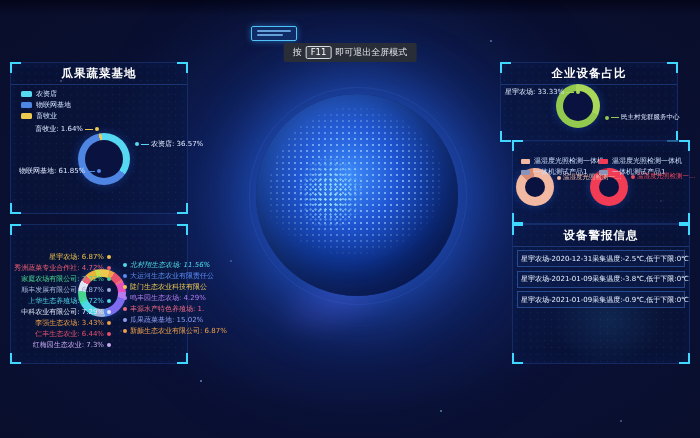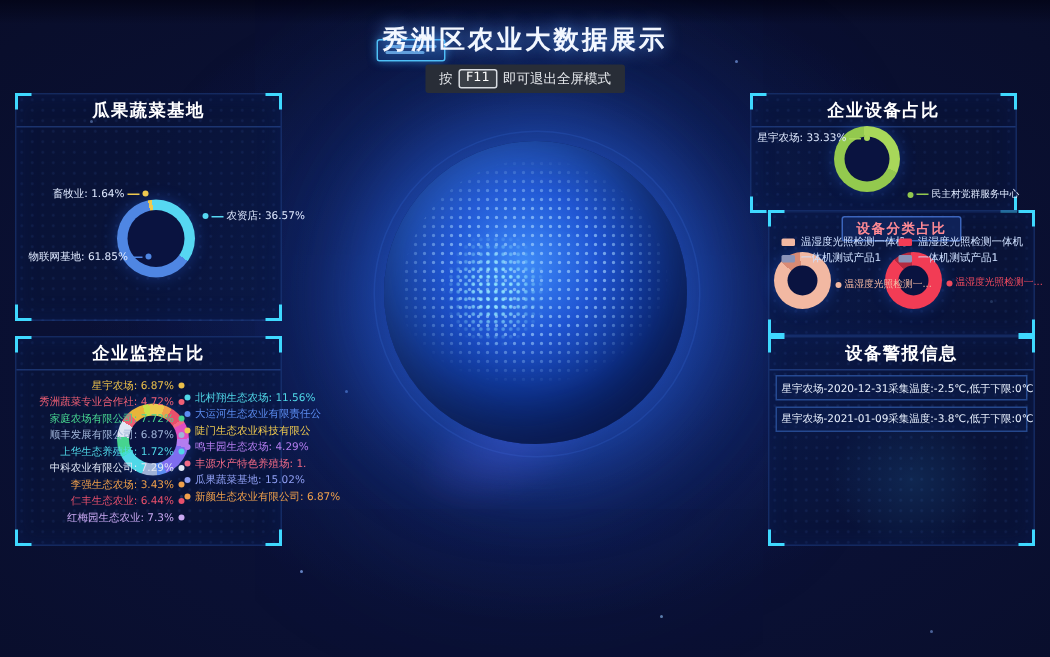--- a/index.html
+++ b/index.html
@@ -74,25 +74,25 @@
   
   .li-row{display:flex;align-items:center;gap:3px;font-size:7px;line-height:8px;white-space:nowrap;color:#cfe0ff;}
   .stack{position:absolute;display:flex;flex-direction:column;gap:3px;z-index:3;}
   .stack .dot{width:4px;height:4px;border-radius:50%;flex:none;}
   .stack-left{align-items:flex-end;} .stack-left .li-row .dot{order:2;}
   .legend .li-row{gap:4px;} .legend .dot{width:11px;height:6px;border-radius:1.5px !important;}
   .legend-sm .dot{width:9px;height:5px;border-radius:1px !important;}
   .co{position:absolute;display:flex;align-items:center;gap:2px;font-size:7px;white-space:nowrap;z-index:3;color:#dfe9ff;}
   .co .dot{width:4px;height:4px;border-radius:50%;flex:none;}
   .co .line{width:8px;height:1px;flex:none;}
-  .co-sm{font-size:6.5px;margin-top:12px;}
+  .co-sm{font-size:6.5px;}
   #ind-call-livestock{left:18px;top:61px;width:70px;justify-content:flex-end;}
   #ind-call-store{left:124px;top:76px;}
   #ind-call-iot{left:8px;top:103px;}
-  #ent-left{left:14px;top:28px;width:98px;}
+  #ent-left{left:2px;top:28px;width:98px;}
   #ent-right{left:112px;top:36px;}
   #dev-call-left{left:4px;top:24px;}
   #dev-call-right{left:104px;top:50px;}
   #cat-leg-l{left:8px;top:16px;} #cat-leg-r{left:86px;top:16px;}
   #cat-call-l{left:44px;top:32px;} #cat-call-r{left:118px;top:31px;}
   .cat-title{position:absolute;left:50%;top:3px;transform:translateX(-50%);padding:1px 9px;
     border:1px solid rgba(80,130,230,.7);border-radius:2px;background:rgba(18,40,100,.7);
     color:#ff8a94;font-size:9px;font-weight:bold;letter-spacing:1px;white-space:nowrap;}
   
   .alarms{position:absolute;left:4px;top:25px;right:4px;}
@@ -111,33 +111,46 @@
   <div class="beam"></div>
   <div class="globe">
     <div class="gdots"></div>
     <div class="gspot"></div>
   </div>
 
   <div class="logo">
       <i></i>
       <i></i>
     </div>
-  <div class="title">秀洲区农业大数据展示</div>
   <div class="tooltip">
     <span>按</span>
     <span class="key">F11</span>
     <span>即可退出全屏模式</span>
   </div>
 
   <section class="panel" id="p-industry">
     <i class="c tl"></i>
       <i class="c tr"></i>
     <i class="c bl"></i>
       <i class="c br"></i>
     <h3 class="p-title">瓜果蔬菜基地</h3>
+    <div class="stack legend" style="left:10px;top:27px;">
+        <div class="li-row">
+          <span class="dot" style="background: rgb(86, 215, 242);"></span>
+          <span class="txt">农资店</span>
+        </div>
+        <div class="li-row">
+          <span class="dot" style="background: rgb(79, 134, 227);"></span>
+          <span class="txt">物联网基地</span>
+        </div>
+        <div class="li-row">
+          <span class="dot" style="background: rgb(238, 201, 79);"></span>
+          <span class="txt">畜牧业</span>
+        </div>
+      </div>
     <div class="donut" id="ind-donut" style="background: conic-gradient(from -6deg, rgb(86, 215, 242) 0deg, rgb(86, 215, 242) 131.57deg, rgb(79, 134, 227) 131.57deg, rgb(79, 134, 227) 354.1deg, rgb(238, 201, 79) 354.1deg, rgb(238, 201, 79) 360deg);">
         <i class="hole"></i>
       </div>
     <div class="co" id="ind-call-livestock">
       <span class="txt">畜牧业: 1.64%</span>
       <span class="line" style="background: rgb(238, 201, 79);"></span>
       <span class="dot" style="background: rgb(238, 201, 79);"></span>
     </div>
     <div class="co" id="ind-call-store">
       <span class="dot" style="background: rgb(86, 215, 242);"></span>
@@ -149,21 +162,20 @@
       <span class="line" style="background: rgb(79, 134, 227);"></span>
       <span class="dot" style="background: rgb(79, 134, 227);"></span>
     </div>
   </section>
 
   <section class="panel" id="p-enterprise">
     <i class="c tl"></i>
       <i class="c tr"></i>
     <i class="c bl"></i>
       <i class="c br"></i>
-    <h3 class="p-title">企业监控占比</h3>
     <div class="donut" id="ent-donut" style="background: conic-gradient(from -6deg, rgb(238, 201, 79) 0deg, rgb(238, 201, 79) 24.98deg, rgb(240, 160, 75) 24.98deg, rgb(240, 160, 75) 37.45deg, rgb(232, 80, 107) 37.45deg, rgb(232, 80, 107) 60.87deg, rgb(240, 106, 134) 60.87deg, rgb(240, 106, 134) 67.78deg, rgb(225, 79, 192) 67.78deg, rgb(225, 79, 192) 94.33deg, rgb(180, 125, 240) 94.33deg, rgb(180, 125, 240) 109.93deg, rgb(126, 108, 240) 109.93deg, rgb(126, 108, 240) 164.55deg, rgb(91, 140, 240) 164.55deg, rgb(91, 140, 240) 179.09deg, rgb(159, 180, 216) 179.09deg, rgb(159, 180, 216) 204.07deg, rgb(79, 216, 232) 204.07deg, rgb(79, 216, 232) 246.11deg, rgb(63, 224, 192) 246.11deg, rgb(63, 224, 192) 252.36deg, rgb(70, 212, 143) 252.36deg, rgb(70, 212, 143) 280.44deg, rgb(223, 230, 245) 280.44deg, rgb(223, 230, 245) 306.95deg, rgb(239, 95, 117) 306.95deg, rgb(239, 95, 117) 324.11deg, rgb(232, 180, 58) 324.11deg, rgb(232, 180, 58) 349.09deg, rgb(201, 224, 74) 349.09deg, rgb(201, 224, 74) 360deg);">
         <i class="hole"></i>
       </div>
     <div class="stack stack-left" id="ent-left">
         <div class="li-row">
           <span class="dot" style="background: rgb(236, 192, 74);"></span>
           <span class="txt" style="color: rgb(236, 192, 74);">星宇农场: 6.87%</span>
         </div>
         <div class="li-row">
           <span class="dot" style="background: rgb(239, 95, 117);"></span>
@@ -194,21 +206,21 @@
           <span class="txt" style="color: rgb(232, 80, 107);">仁丰生态农业: 6.44%</span>
         </div>
         <div class="li-row">
           <span class="dot" style="background: rgb(201, 169, 242);"></span>
           <span class="txt" style="color: rgb(201, 169, 242);">红梅园生态农业: 7.3%</span>
         </div>
       </div>
     <div class="stack" id="ent-right">
         <div class="li-row">
           <span class="dot" style="background: rgb(79, 216, 232);"></span>
-          <span class="txt" style="color: rgb(79, 216, 232);">北村翔生态农场: 11.56%</span>
+          <span class="txt" style="color: rgb(79, 216, 232); font-style: italic;">北村翔生态农场: 11.56%</span>
         </div>
         <div class="li-row">
           <span class="dot" style="background: rgb(91, 140, 240);"></span>
           <span class="txt" style="color: rgb(91, 140, 240);">大运河生态农业有限责任公</span>
         </div>
         <div class="li-row">
           <span class="dot" style="background: rgb(238, 201, 79);"></span>
           <span class="txt" style="color: rgb(238, 201, 79);">陡门生态农业科技有限公</span>
         </div>
         <div class="li-row">
@@ -249,21 +261,20 @@
       <span class="line" style="background: rgb(147, 201, 78);"></span>
       <span class="txt">民主村党群服务中心</span>
     </div>
   </section>
 
   <section class="panel" id="p-category">
     <i class="c tl"></i>
       <i class="c tr"></i>
     <i class="c bl"></i>
       <i class="c br"></i>
-    <div class="cat-title">设备分类占比</div>
     <div class="stack legend legend-sm" id="cat-leg-l">
         <div class="li-row">
           <span class="dot" style="background: rgb(242, 184, 162);"></span>
           <span class="txt">温湿度光照检测一体机</span>
         </div>
         <div class="li-row">
           <span class="dot" style="background: rgb(138, 147, 184);"></span>
           <span class="txt">一体机测试产品1</span>
         </div>
       </div>
@@ -300,15 +311,18 @@
       <i class="c br"></i>
     <div class="alarm-glow"></div>
     <h3 class="p-title">设备警报信息</h3>
     <div class="alarms">
         <div class="li-row">
           <span class="txt">星宇农场-2020-12-31采集温度:-2.5℃,低于下限:0℃</span>
         </div>
         <div class="li-row">
           <span class="txt">星宇农场-2021-01-09采集温度:-3.8℃,低于下限:0℃</span>
         </div>
+        <div class="li-row">
+          <span class="txt">星宇农场-2021-01-09采集温度:-0.9℃,低于下限:0℃</span>
+        </div>
       </div>
   </section>
 </div>
 
 </body></html>

